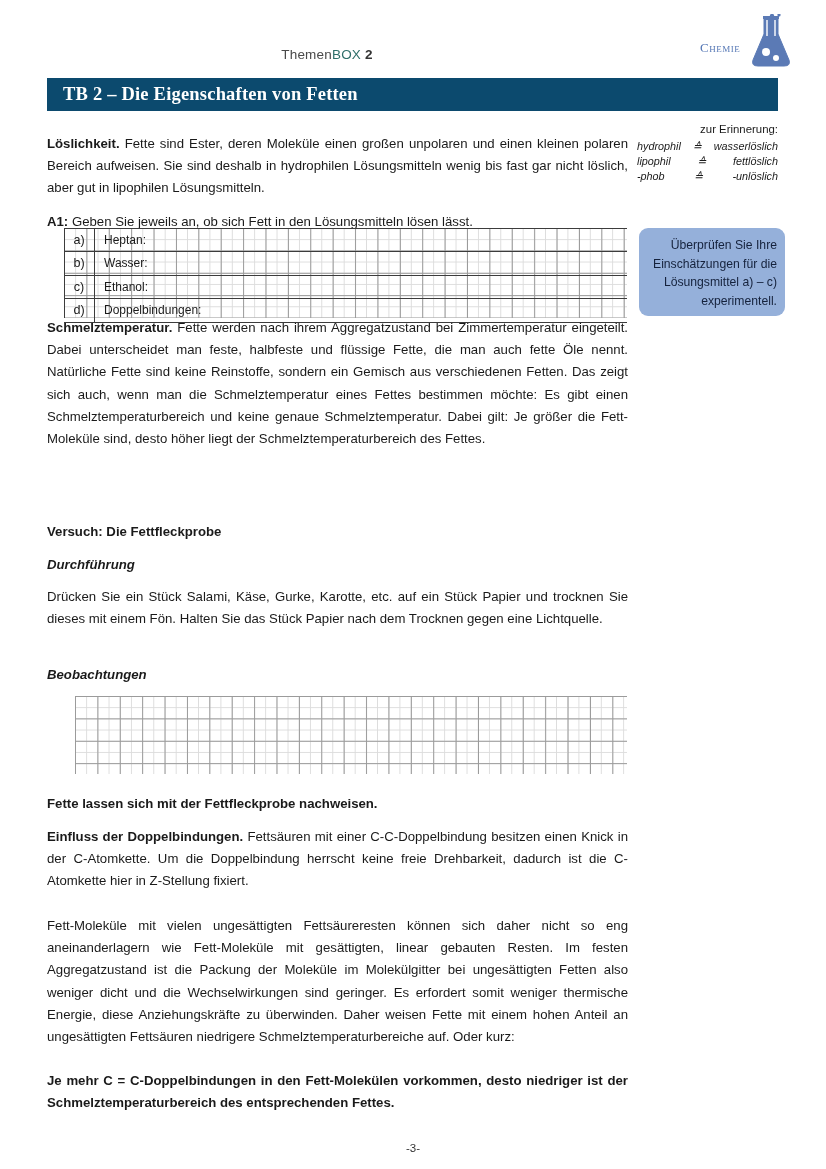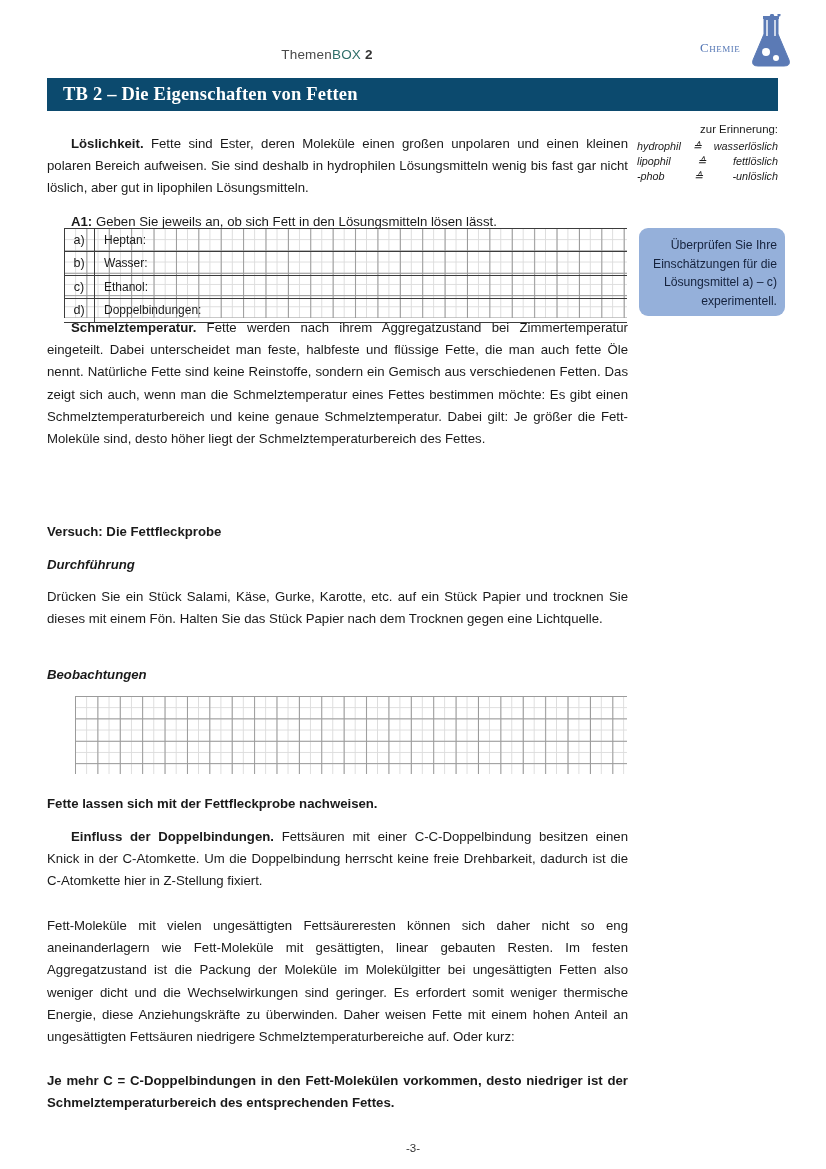--- a/index.html
+++ b/index.html
@@ -80,21 +80,21 @@
     width: 581px;
   }
   p.body {
     margin: 0;
     font-size: 13.2px;
     line-height: 22.2px;
     text-align: justify;
     text-justify: inter-word;
     color: #1a1a1a;
   }
-  p.body b { font-weight: bold; margin-left: 24px; }
+  p.body b { font-weight: bold; }
   .h-bold { font-weight: bold; font-size: 13.2px; line-height: 22px; }
   .h-ital { font-weight: bold; font-style: italic; font-size: 13.2px; line-height: 22px; }
 
   
   .note {
     position: absolute;
     left: 637px; top: 122px;
     width: 141px;
     text-align: right;
     line-height: 15.5px;

